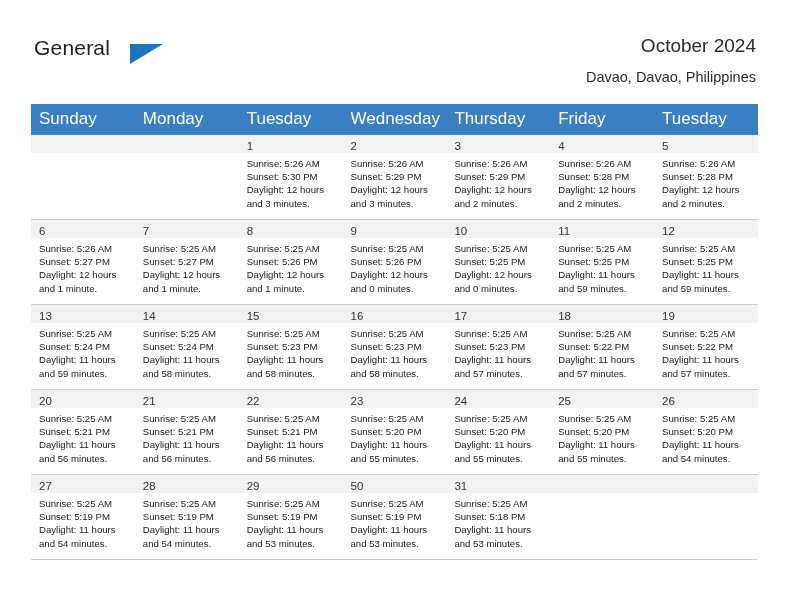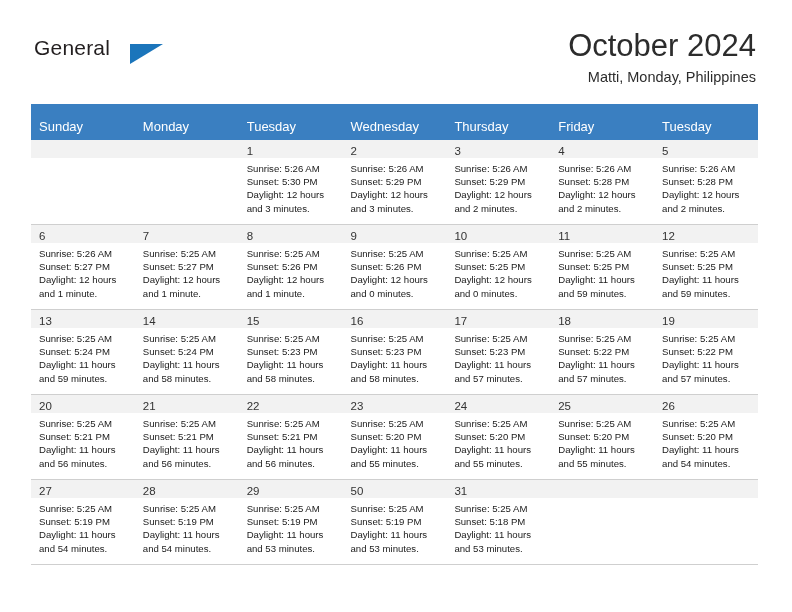--- a/index.html
+++ b/index.html
@@ -65,21 +65,21 @@
     border-bottom: 20px solid transparent;
   }
 
   .title-block {
     position: absolute;
     right: 36px;
     top: 30px;
     text-align: right;
   }
   .cal-title {
-    font-size: 31px;
+    font-size: 19px;
     color: #2c2c2c;
     font-weight: normal;
     line-height: 32px;
     white-space: nowrap;
   }
   .cal-subtitle {
     font-size: 14.5px;
     color: #2c2c2c;
     line-height: 22px;
     margin-top: 4px;
@@ -91,24 +91,24 @@
     position: absolute;
     left: 31px;
     top: 104px;
     width: 727px;
     border-collapse: collapse;
     table-layout: fixed;
   }
   .calendar th {
     background: #3a7fc1;
     color: #ffffff;
-    font-size: 13px;
+    font-size: 17px;
     font-weight: normal;
     text-align: left;
-    padding: 15px 0 6px 8px;
+    padding: 5px 0 6px 8px;
     height: 11px;
     vertical-align: middle;
   }
   .calendar td {
     width: 103.85px;
     height: 84px;
     vertical-align: top;
     padding: 0;
     border: none;
     background: #ffffff;
@@ -156,21 +156,21 @@
   <div class="header">
 
     <div class="logo">
       <span class="logo-general">General</span>
       <span class="logo-triangle"></span>
       <span class="logo-blue">Blue</span>
     </div>
 
     <div class="title-block">
       <div class="cal-title">October 2024</div>
-      <div class="cal-subtitle">Matti, Monday, Philippines</div>
+      <div class="cal-subtitle">Davao, Davao, Philippines</div>
     </div>
 
   </div>
 
   <table class="calendar">
     <thead>
       <tr>
         <th>Sunday</th>
         <th>Monday</th>
         <th>Tuesday</th>

